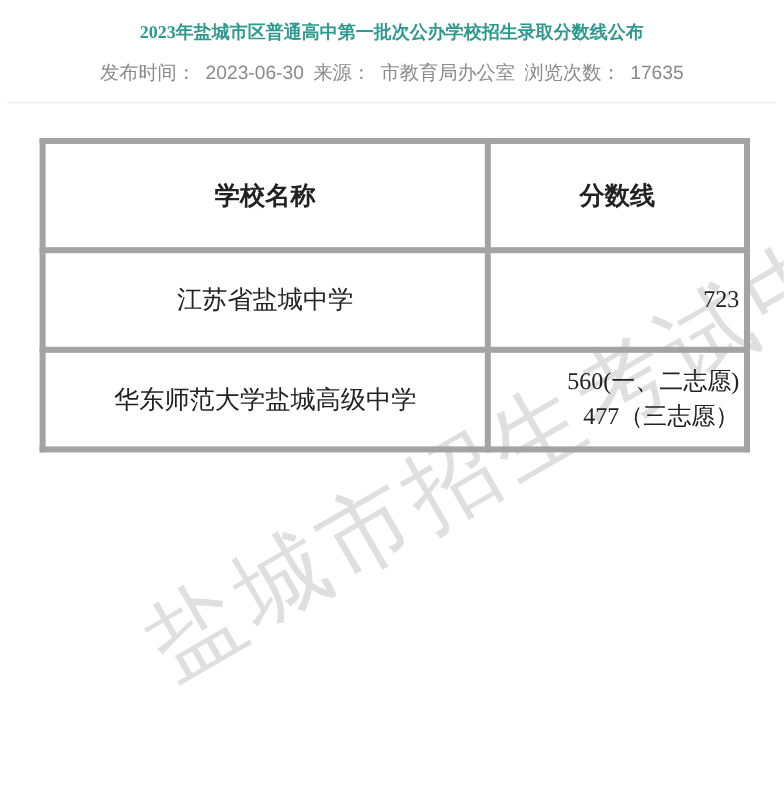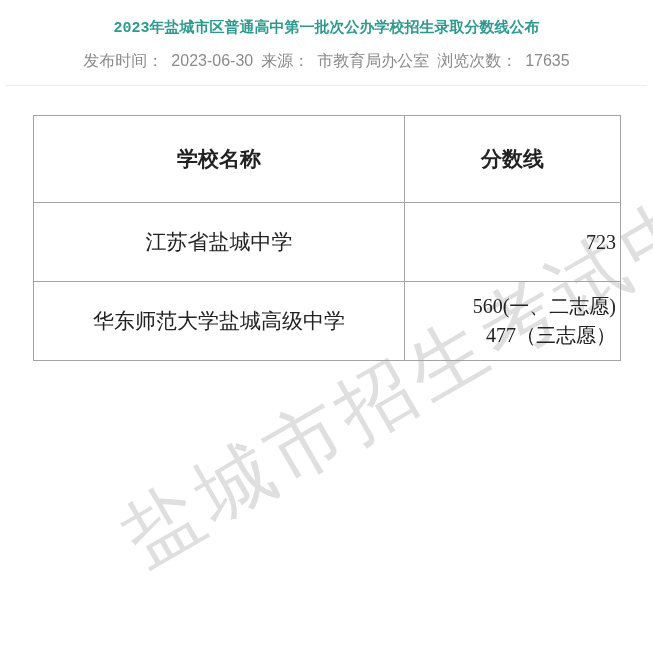--- a/index.html
+++ b/index.html
@@ -43,21 +43,21 @@
     transform: rotate(-30deg);
     transform-origin: left top;
   }
   .wm1 { left: 55px;  top: 330px; }
 
   .title {
     text-align: center;
     color: #2e9a8f;
     font-size: 15px;
     font-weight: bold;
-    font-family: Liberation Mono, monospace;
+    font-family: Liberation Serif, serif;
     padding-top: 18px;
     letter-spacing: 0px;
   }
 
   .meta {
     text-align: center;
     color: #8a8a8a;
     font-size: 16px;
     font-family: "Liberation Sans", "DejaVu Sans", sans-serif;
     padding-top: 14px;
@@ -76,21 +76,21 @@
     margin: 29px 33px 0 33px;
   }
 
   table.score-table {
     border-collapse: collapse;
     width: 587px;
     table-layout: fixed;
     background: transparent;
   }
   table.score-table td, table.score-table th {
-    border: 1px solid #a3a3a3;
+    border: 5px solid #a3a3a3;
     text-align: center;
     vertical-align: middle;
     font-family: "Liberation Serif", "DejaVu Serif", serif;
     color: #222;
     background: transparent;
   }
   table.score-table th {
     font-size: 21px;
     font-weight: bold;
     height: 84px;

